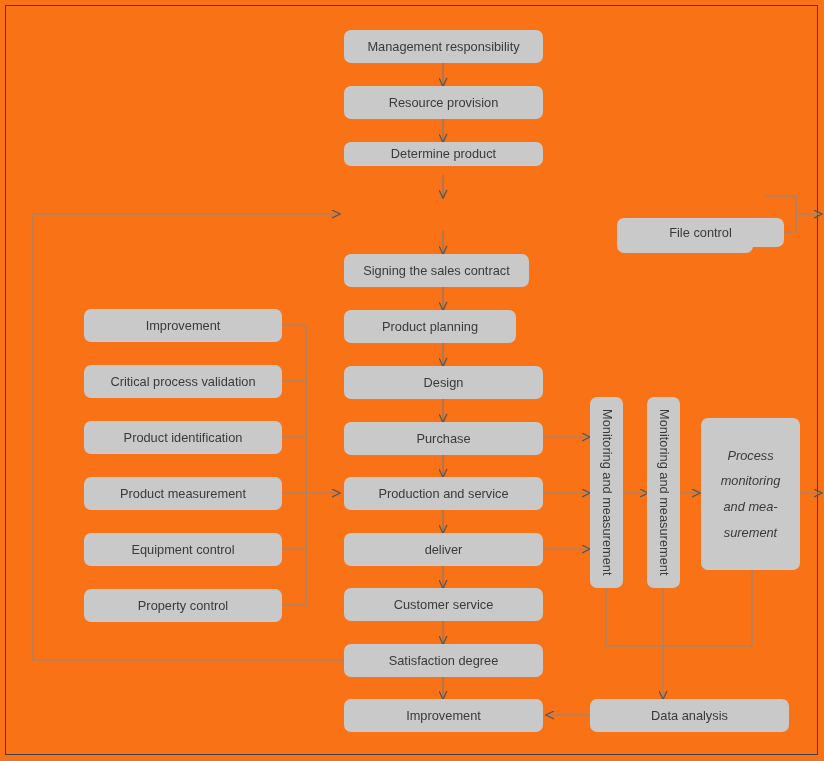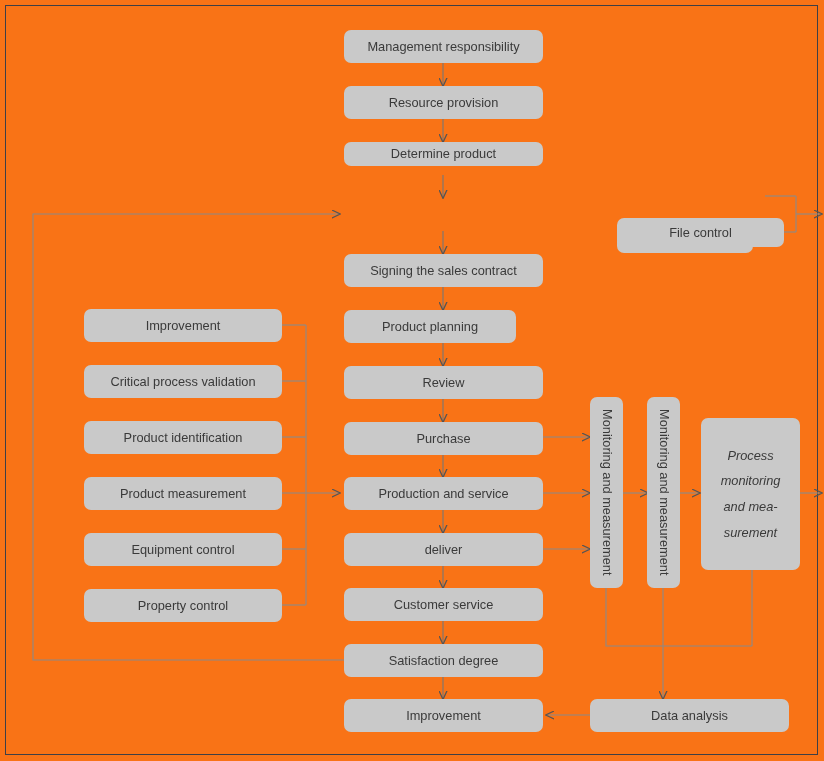--- a/index.html
+++ b/index.html
@@ -152,25 +152,25 @@
     </g>
   </svg>
 
   <div class="node" style="left:344px; top:30px;  width:199px; height:33px;">Management responsibility</div>
 
   <div class="node" style="left:344px; top:86px;  width:199px; height:33px;">Resource provision</div>
 
   <div class="node" style="left:344px; top:142px; width:199px; height:24px;">Determine product</div>
 
 
-  <div class="node" style="left:344px; top:254px; width:199px; height:33px;text-align:center;">Signing the sales contract</div>
+  <div class="node" style="left:344px; top:254px; width:185px; height:33px;text-align:center;">Signing the sales contract</div>
 
   <div class="node" style="left:344px; top:310px; width:172px; height:33px;">Product planning</div>
 
-  <div class="node" style="left:344px; top:366px; width:199px; height:33px;">Review</div>
+  <div class="node" style="left:344px; top:366px; width:199px; height:33px;">Design</div>
 
   <div class="node" style="left:344px; top:477px; width:199px; height:33px;">Production and service</div>
 
   <div class="node" style="left:344px; top:422px; width:199px; height:33px;">Purchase</div>
 
   <div class="node" style="left:344px; top:533px; width:199px; height:33px;">deliver</div>
 
   <div class="node" style="left:344px; top:588px; width:199px; height:33px;">Customer service</div>
 
   <div class="node" style="left:344px; top:644px; width:199px; height:33px;">Satisfaction degree</div>

